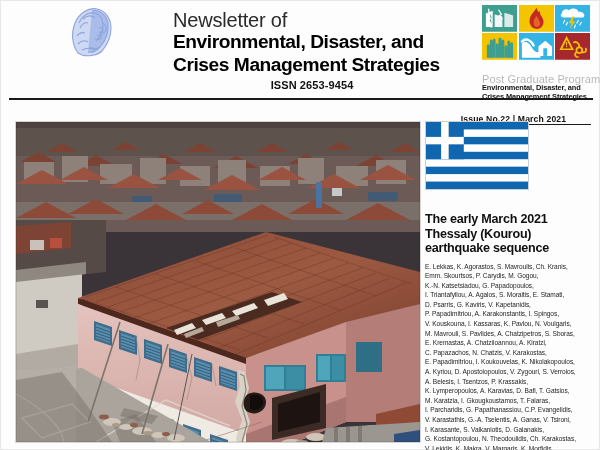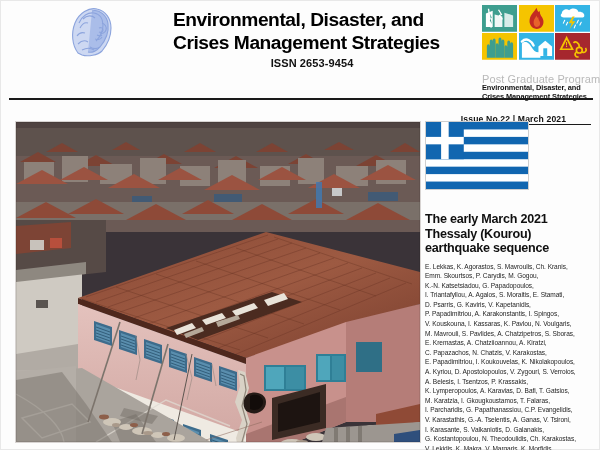--- a/index.html
+++ b/index.html
@@ -215,20 +215,21 @@
           <path d="M14 25 C16 21 19 19 22 20"></path>
           <path d="M11 33 C13 30 16 29 19 30"></path>
           <path d="M12 41 C15 38 19 37 22 39"></path>
           <path d="M16 47 C20 45 25 45 28 47"></path>
           <path d="M24 44 C27 46 31 46 34 44"></path>
         </g>
       </svg>
     </div>
 
     <div class="masthead">
+      <div class="mast-pre">Newsletter of</div>
       <div class="mast-main">Environmental, Disaster, and</div>
       <div class="mast-main">Crises Management Strategies</div>
       <div class="mast-issn">ISSN 2653-9454</div>
     </div>
 
     <div class="prog-block">
       <div class="prog-grid">
 
         <div class="prog-tile">
           <svg viewBox="0 0 36 28" preserveAspectRatio="none">

